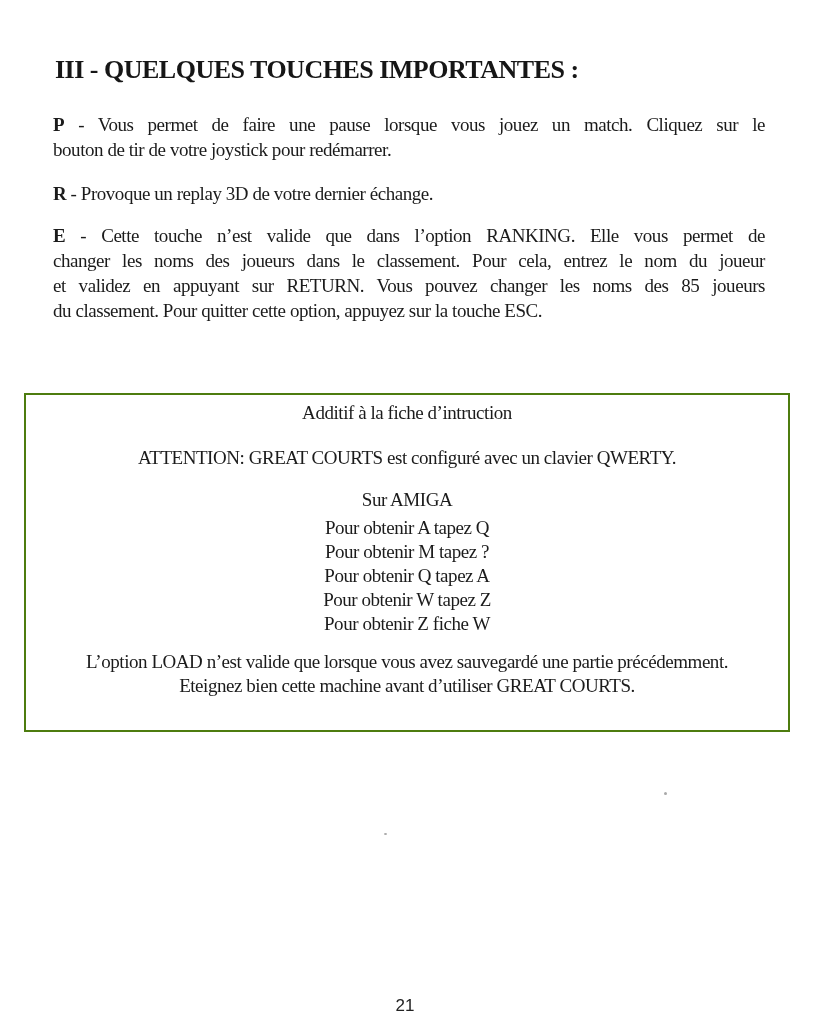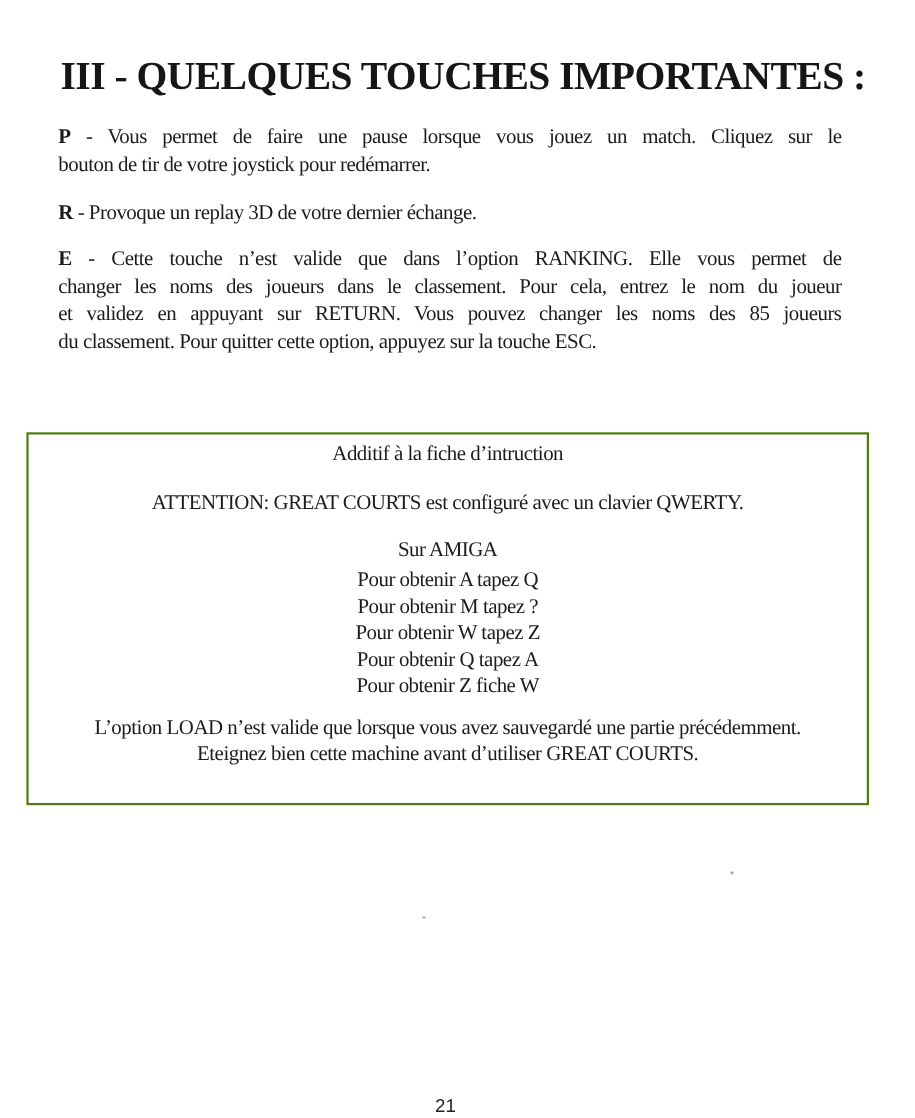--- a/index.html
+++ b/index.html
@@ -10,21 +10,21 @@
     height: 1016px;
     background: #ffffff;
     overflow: hidden;
     font-family: "Liberation Serif", serif;
     color: #1b1b1b;
   }
   .doc-title {
     position: absolute;
     left: 55px;
     top: 53px;
-    font-size: 36px;
+    font-size: 26px;
     line-height: 33px;
     font-weight: bold;
     letter-spacing: -0.5px;
     white-space: nowrap;
     color: #161616;
   }
   .para {
     position: absolute;
     left: 53px;
     width: 712px;
@@ -98,22 +98,22 @@
     <span class="line"><span>du classement. Pour quitter cette option, appuyez sur la touche ESC.</span></span>
   </p>
 
   <div class="notice-box">
     <span class="box-line box-heading">Additif à la fiche d’intruction</span>
     <span class="box-line box-attention">ATTENTION: GREAT COURTS est configuré avec un clavier QWERTY.</span>
     <span class="box-line box-platform">Sur AMIGA</span>
     <div class="box-mappings">
       <span class="box-line">Pour obtenir A tapez Q</span>
       <span class="box-line">Pour obtenir M tapez ?</span>
+      <span class="box-line">Pour obtenir Q tapez A</span>
       <span class="box-line">Pour obtenir W tapez Z</span>
-      <span class="box-line">Pour obtenir Q tapez A</span>
       <span class="box-line">Pour obtenir Z fiche W</span>
     </div>
     <span class="box-line box-load">L’option LOAD n’est valide que lorsque vous avez sauvegardé une partie précédemment.</span>
     <span class="box-line">Eteignez bien cette machine avant d’utiliser GREAT COURTS.</span>
   </div>
 
   <div class="page-num">21</div>
 
   <span class="speck" id="speck-1"></span>
   <span class="speck" id="speck-2"></span>

